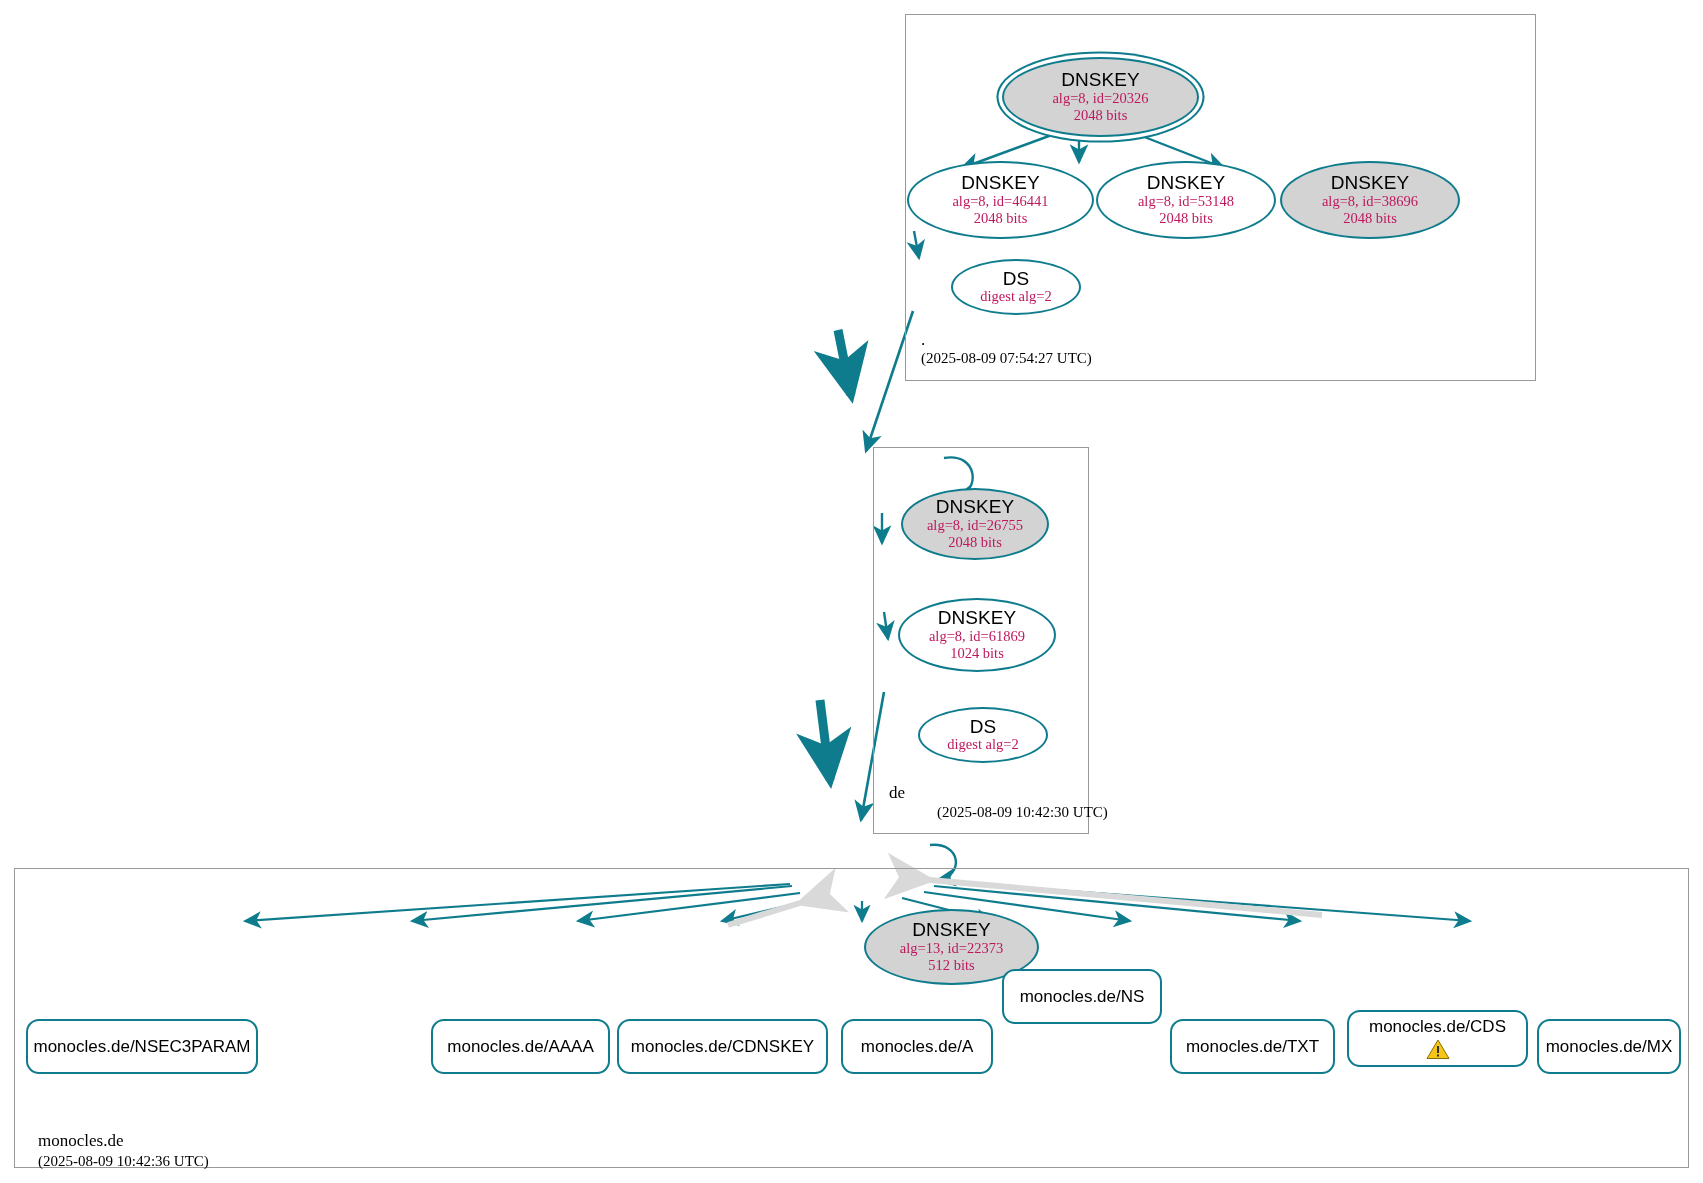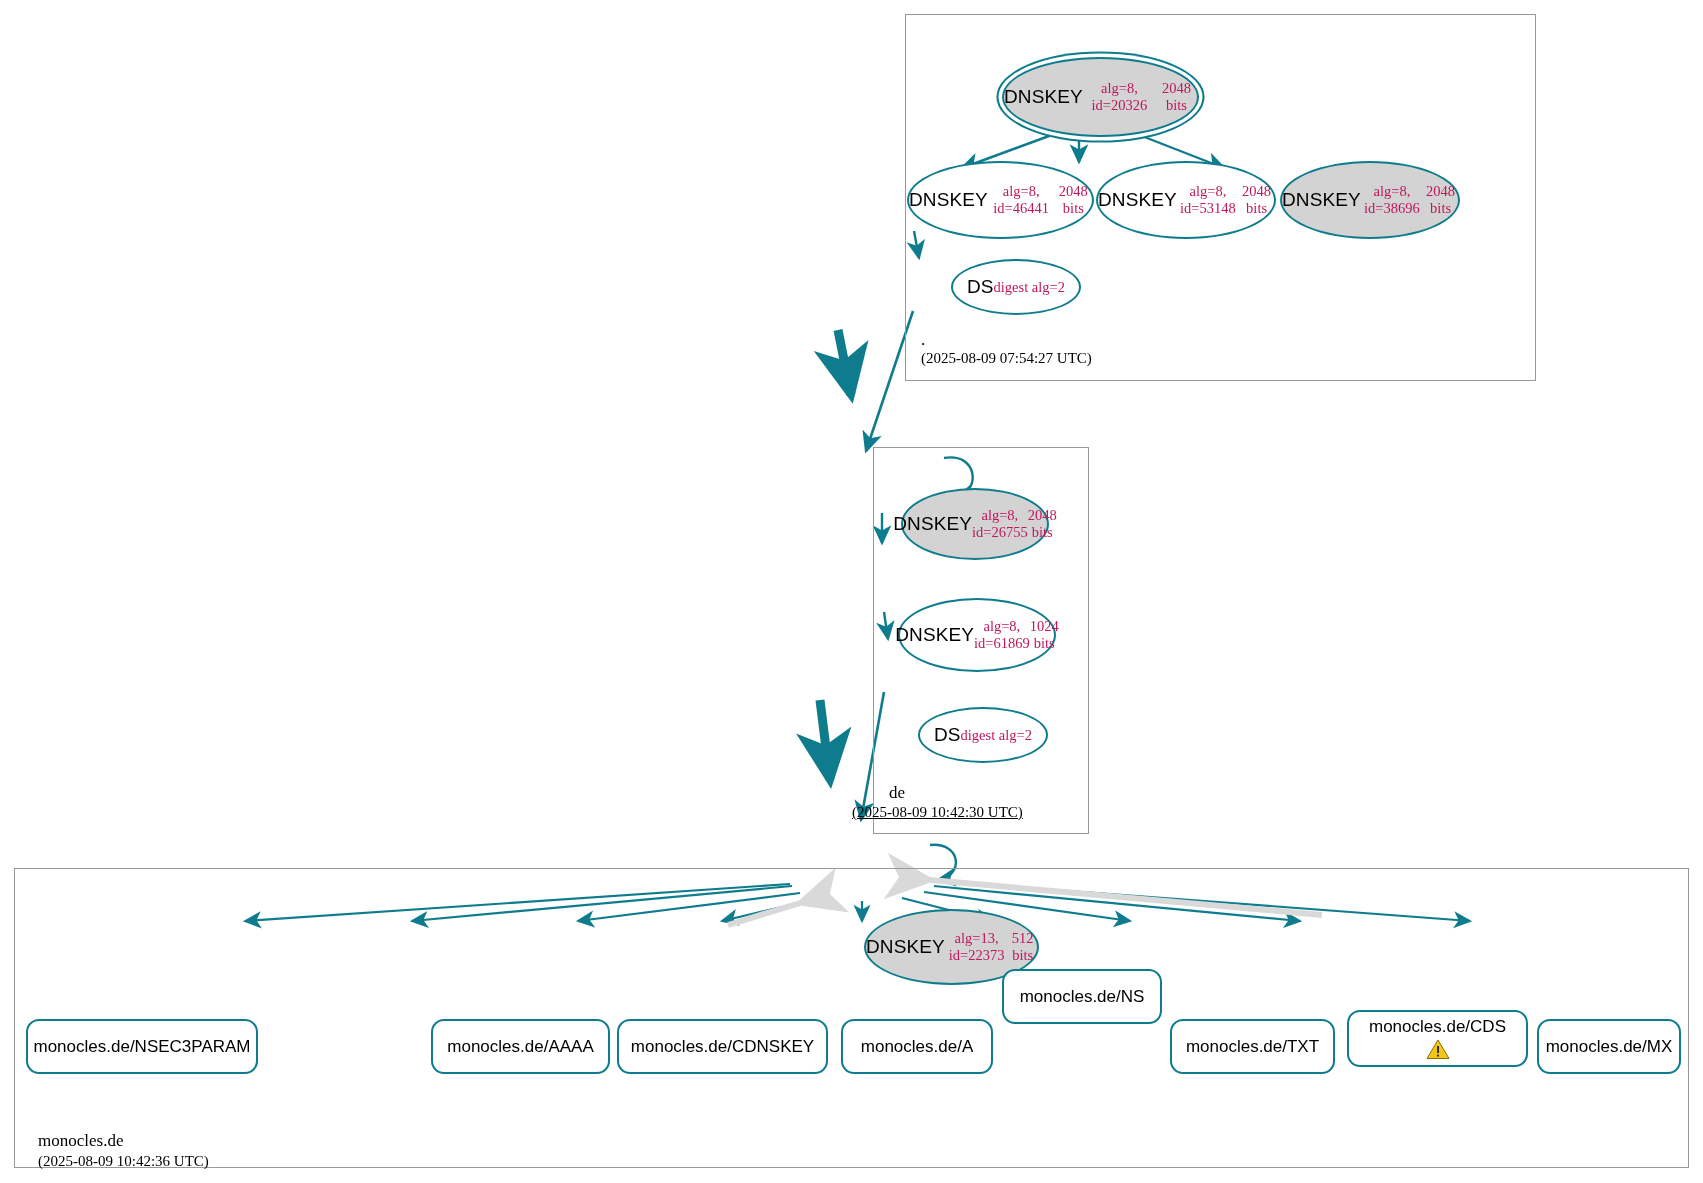--- a/index.html
+++ b/index.html
@@ -3,21 +3,21 @@
 <meta charset="utf-8">
 <style>
   html,body{margin:0;padding:0;background:#ffffff;}
   body{width:1703px;height:1183px;position:relative;font-family:"Liberation Serif",serif;overflow:hidden;}
   #canvas{position:absolute;inset:0;}
   svg.layer{position:absolute;left:0;top:0;width:1703px;height:1183px;pointer-events:none;}
   .zonebox{position:absolute;border:1px solid #999999;background:transparent;box-sizing:border-box;}
   .zonelabel{position:absolute;font-family:"Liberation Serif",serif;color:#000;white-space:nowrap;}
   .zonename{font-size:17px;}
   .zonetime{font-size:15px;}
-  .node{position:absolute;box-sizing:border-box;display:flex;flex-direction:row;align-items:center;justify-content:center;text-align:center;}
+  .node{position:absolute;box-sizing:border-box;display:flex;flex-direction:column;align-items:center;justify-content:center;text-align:center;}
   .ellipse{border:2.2px solid #0e7c8d;border-radius:50%;background:#ffffff;}
   .ellipse.filled{background:#d3d3d3;}
   .ellipse.dbl{box-shadow:0 0 0 3.5px #ffffff, 0 0 0 5.6px #0e7c8d;}
   .n-title{font-family:"Liberation Sans",sans-serif;font-size:19px;color:#000;line-height:1.04;letter-spacing:.1px;}
   .n-sub{font-family:"Liberation Serif",serif;font-size:14.5px;color:#be185d;line-height:1.16;}
   .rrset{position:absolute;box-sizing:border-box;border:2.2px solid #0e7c8d;border-radius:13px;background:#ffffff;
          display:flex;flex-direction:column;align-items:center;justify-content:center;}
   .rr-label{font-family:"Liberation Sans",sans-serif;font-size:17px;color:#000;white-space:nowrap;}
   .warn{width:24px;height:22px;margin-top:1px;}
 </style>
@@ -107,21 +107,21 @@
     <div class="n-sub">2048 bits</div>
   </div>
 
   <div class="node ellipse" style="left:1016px;top:259px;width:130px;height:56px;margin-left:-65px;">
     <div class="n-title">DS</div>
     <div class="n-sub">digest alg=2</div>
   </div>
 
   <div class="zonebox" style="left:873px;top:447px;width:216px;height:387px;"></div>
   <div class="zonelabel zonename" style="left:889px;top:783px;">de</div>
-  <div class="zonelabel zonetime" style="left:852px;top:804px;text-decoration:underline;">(2025-08-09 10:42:30 UTC)</div>
+  <div class="zonelabel zonetime" style="left:937px;top:804px;">(2025-08-09 10:42:30 UTC)</div>
 
   <div class="node ellipse filled" style="left:975px;top:488px;width:148px;height:72px;margin-left:-74px;">
     <div class="n-title">DNSKEY</div>
     <div class="n-sub">alg=8, id=26755</div>
     <div class="n-sub">2048 bits</div>
   </div>
 
   <div class="node ellipse" style="left:977px;top:598px;width:158px;height:74px;margin-left:-79px;">
     <div class="n-title">DNSKEY</div>
     <div class="n-sub">alg=8, id=61869</div>

